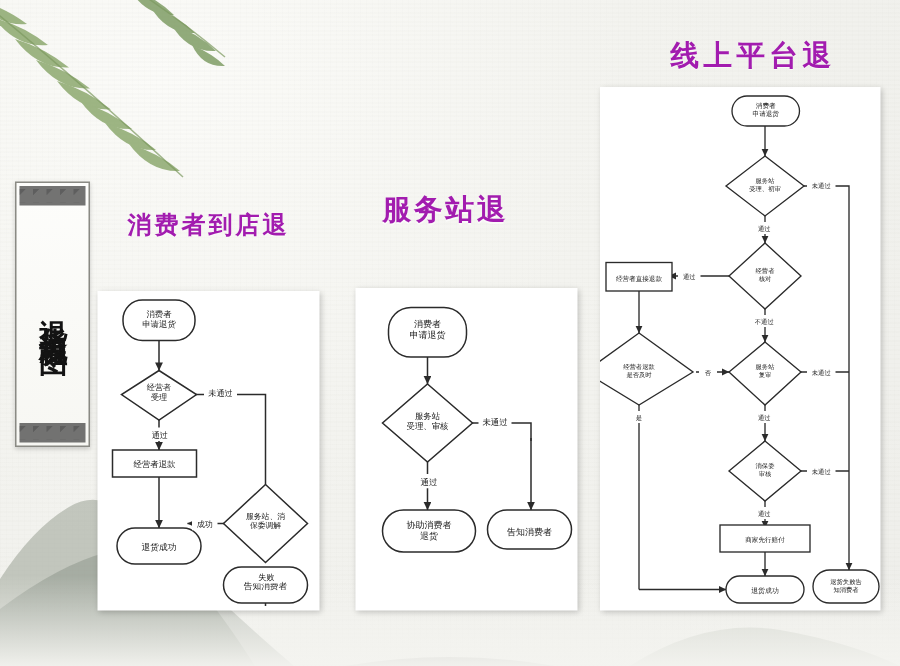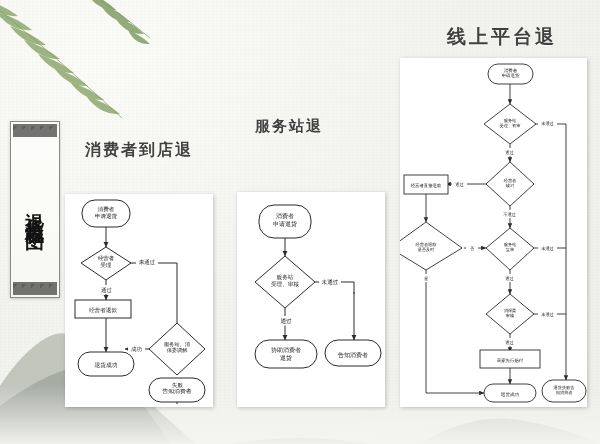--- a/index.html
+++ b/index.html
@@ -49,26 +49,26 @@
     writing-mode:vertical-rl;text-orientation:upright;
     font-family:"DejaVu Serif","Liberation Serif",serif;
     font-size:19px;font-weight:700;color:#131313;letter-spacing:5px;
     line-height:1;
   }
 
   
   .cap{
     position:absolute;
     font-family:"DejaVu Serif","Liberation Serif",serif;
-    font-weight:700;color:#404040;white-space:nowrap;
+    font-weight:700;color:#a21caf;white-space:nowrap;
     text-shadow:0 1px 0 rgba(255,255,255,.6);
     text-align:right;
   }
   #cap1{left:85px;top:140px;font-size:16px;letter-spacing:2px;}
-  #cap2{left:255px;top:117px;font-size:15px;letter-spacing:2px;}
+  #cap2{left:255px;top:127px;font-size:19px;letter-spacing:2px;}
   #cap3{left:447px;top:24px;font-size:19px;letter-spacing:3px;}
 
   
   .panel{
     position:absolute;background:#ffffff;
     box-shadow:1px 1px 4px rgba(0,0,0,.22);
     overflow:hidden;
   }
   #panel1{left:65px;top:194px;width:148px;height:213px;}
   #panel2{left:237px;top:192px;width:148px;height:215px;}

